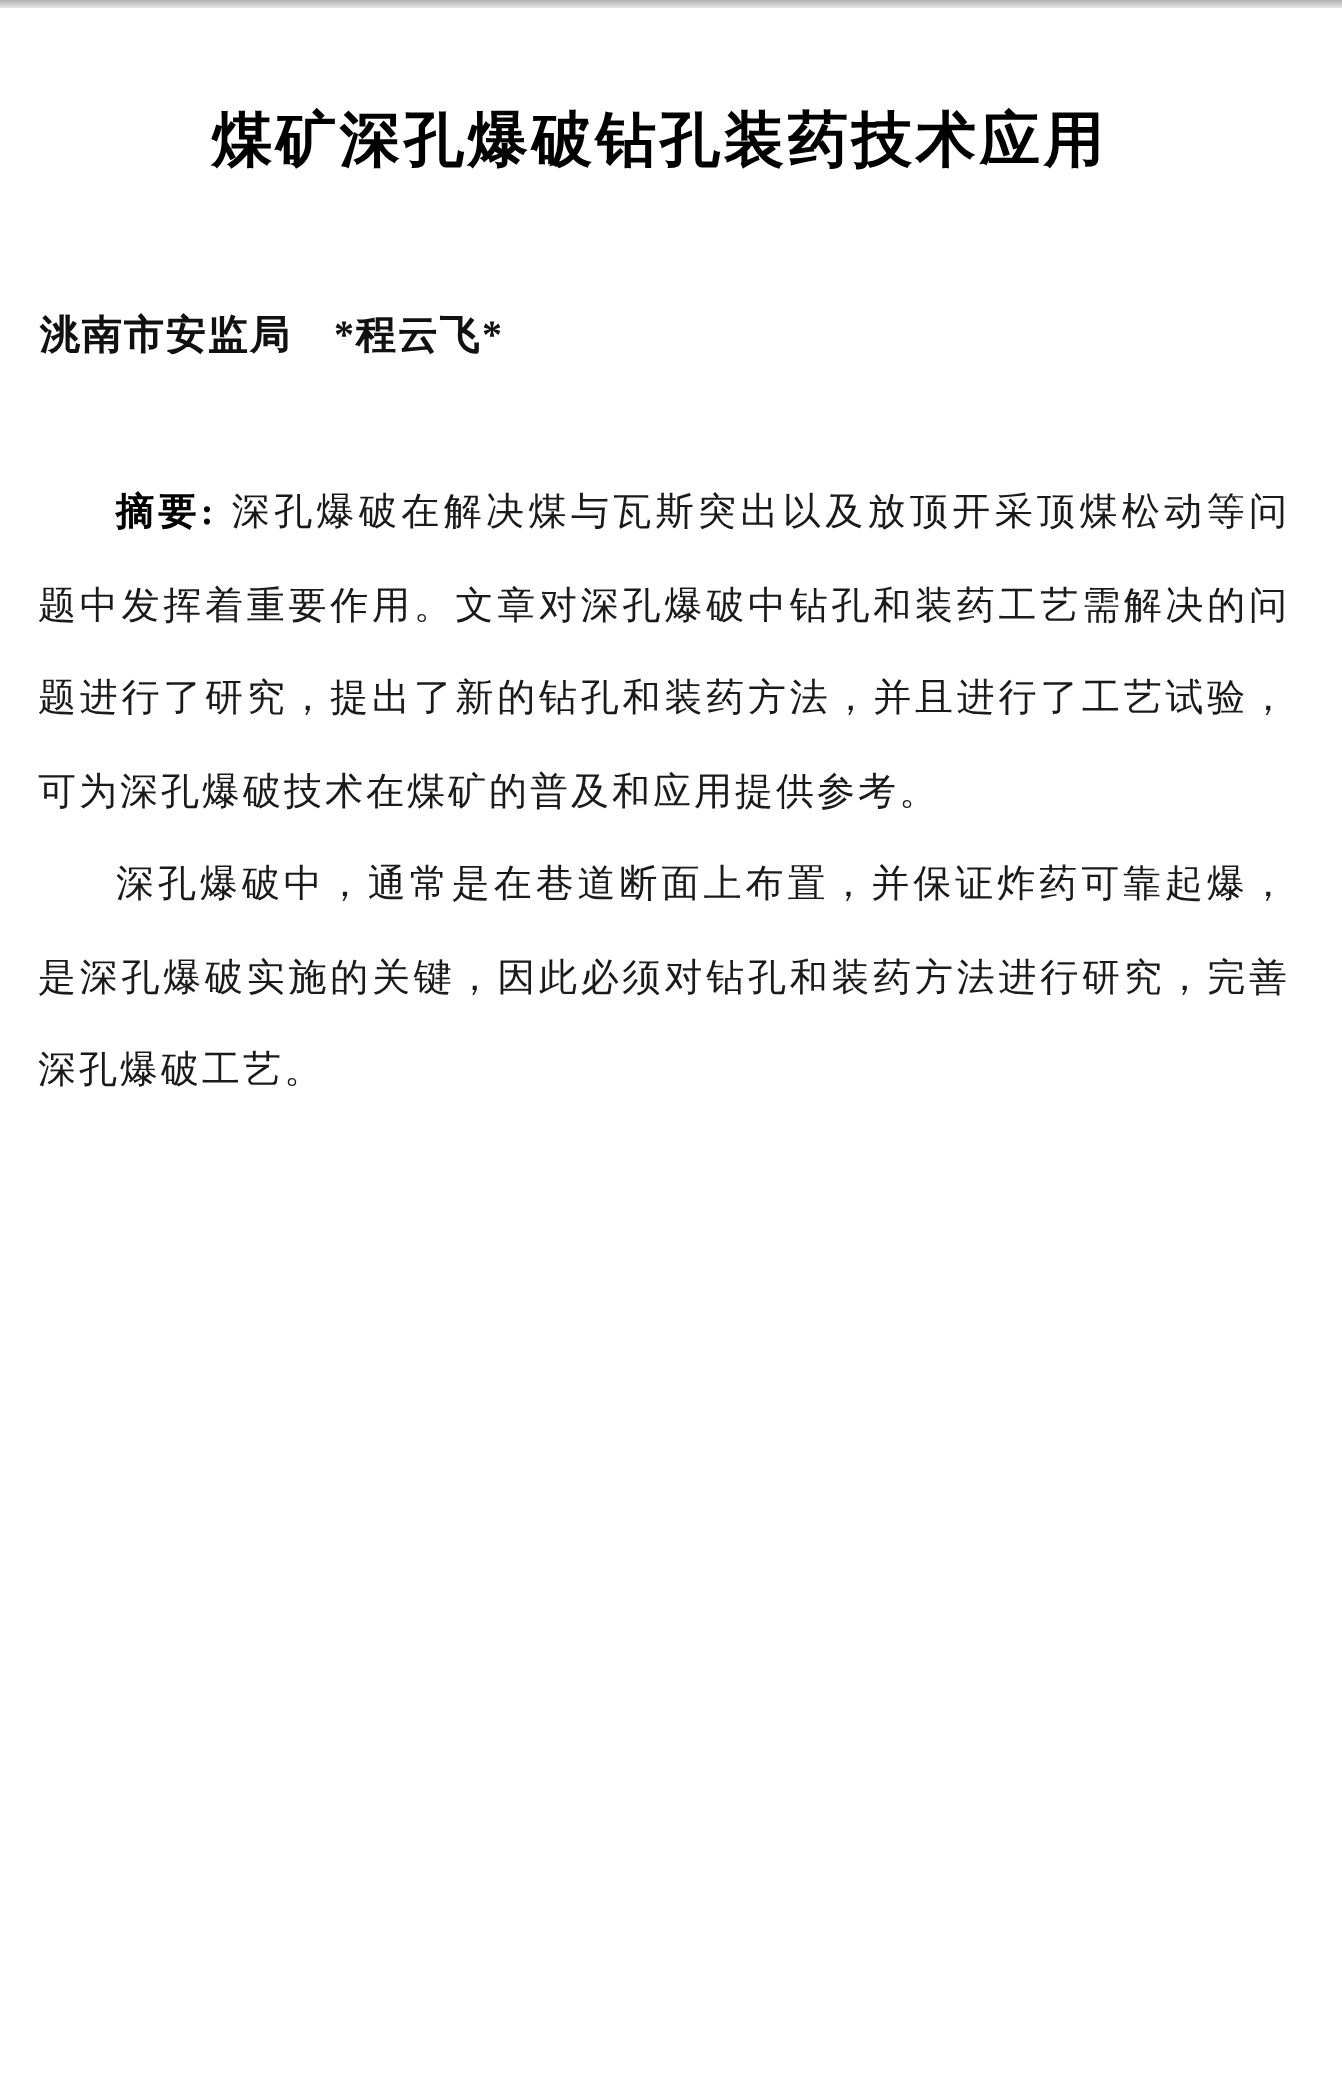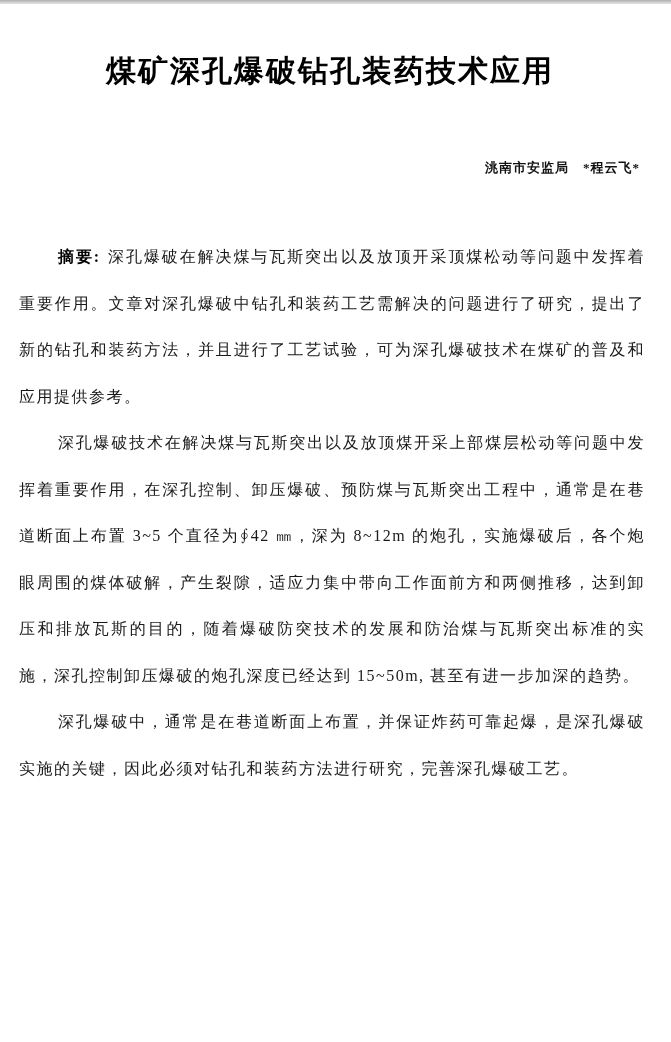--- a/index.html
+++ b/index.html
@@ -25,39 +25,39 @@
     margin: 44px 28px 0 28px;
     text-align: center;
     font-size: 30px;
     line-height: 46px;
     font-weight: 700;
     letter-spacing: 2px;
     color: #000000;
   }
   .author-line {
     margin: 62px 20px 0 20px;
-    text-align: right;
-    font-size: 13px;
+    text-align: left;
+    font-size: 20px;
     line-height: 24px;
     font-weight: 700;
     letter-spacing: 1px;
     color: #111111;
   }
   .content {
     margin: 54px 15px 0 19px;
     text-align: justify;
     font-size: 19.5px;
     line-height: 46.5px;
     letter-spacing: 1.5px;
   }
   .content p,
   .content h2 {
     margin: 0;
     padding: 0;
-    font-size: 16px;
+    font-size: 19px;
     line-height: 46.5px;
     text-indent: 39px;
     font-weight: normal;
   }
   .content h2.section-heading {
     font-weight: 700;
     color: #000000;
   }
   .inline-label {
     font-weight: 700;
@@ -77,18 +77,17 @@
   <div class="author-line">洮南市安监局　*程云飞*</div>
 
   <div class="content">
 
     <p>
       <span class="inline-label">摘要:</span><span>深孔爆破在解决煤与瓦斯突出以及放顶开采顶煤松动等问题中发挥着重要作用。文章对深孔爆破中钻孔和装药工艺需解决的问题进行了研究，提出了新的钻孔和装药方法，并且进行了工艺试验，可为深孔爆破技术在煤矿的普及和应用提供参考。</span>
     </p>
 
 
 
-    <p>深孔爆破技术在解决煤与瓦斯突出以及放顶煤开采上部煤层松动等问题中发挥着重要作用，在深孔控制、卸压爆破、预防煤与瓦斯突出工程中，通常是在巷道断面上布置 3~5 个直径为∮42 ㎜，深为 8~12m 的炮孔，实施爆破后，各个炮眼周围的煤体破解，产生裂隙，适应力集中带向工作面前方和两侧推移，达到卸压和排放瓦斯的目的，随着爆破防突技术的发展和防治煤与瓦斯突出标准的实施，深孔控制卸压爆破的炮孔深度已经达到 15~50m, 甚至有进一步加深的趋势。</p>
 
     <p>深孔爆破中，通常是在巷道断面上布置，并保证炸药可靠起爆，是深孔爆破实施的关键，因此必须对钻孔和装药方法进行研究，完善深孔爆破工艺。</p>
 
   </div>
 </div>
 
 </body></html>

